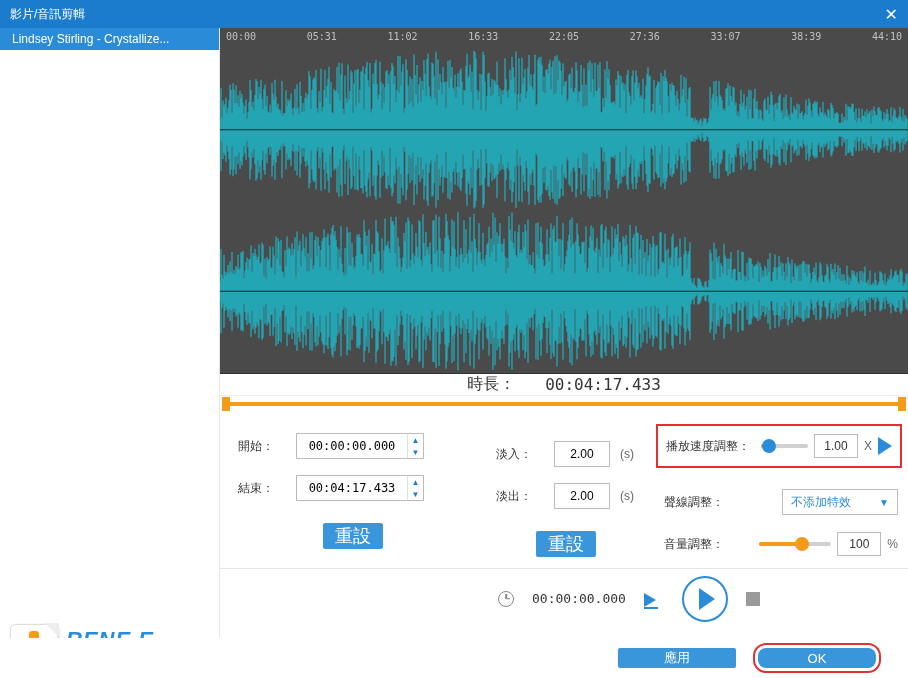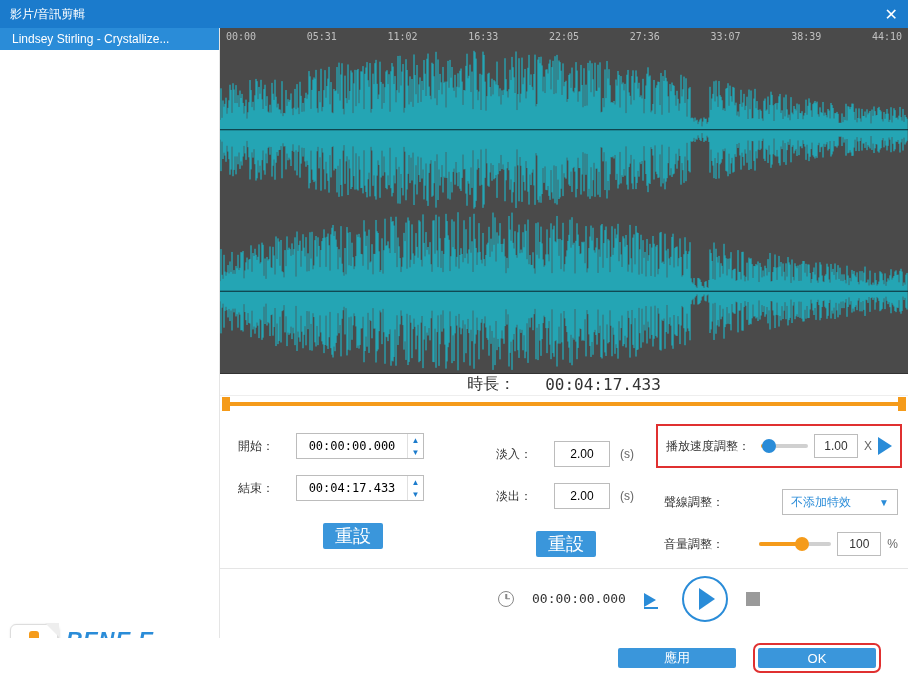--- a/index.html
+++ b/index.html
@@ -72,21 +72,21 @@
 .time-disp { font-family: monospace; font-size: 13px; color: #333; }
 .mark-btn { width: 20px; height: 16px; position: relative; cursor: pointer; }
 .mark-btn::before { content: ""; position: absolute; left: 0; top: 2px; border-left: 12px solid #2a8cd8; border-top: 7px solid transparent; border-bottom: 7px solid transparent; }
 .mark-btn::after { content: ""; position: absolute; left: 0; bottom: -2px; width: 14px; height: 2px; background: #2a8cd8; }
 .big-play { width: 46px; height: 46px; border: 2px solid #2a8cd8; border-radius: 50%; display: flex; align-items: center; justify-content: center; cursor: pointer; }
 .big-play .tri { width: 0; height: 0; border-left: 16px solid #2a8cd8; border-top: 11px solid transparent; border-bottom: 11px solid transparent; margin-left: 4px; }
 .stop-btn { width: 14px; height: 14px; background: #9a9a9a; cursor: pointer; }
 
 .footer { position: absolute; bottom: 0; left: 0; right: 0; height: 40px; display: flex; align-items: center; justify-content: flex-end; gap: 22px; padding: 0 32px; background: #fff; }
 .footer .btn { width: 118px; height: 20px; background: #3a96db; color: #fff; border: none; font-size: 13px; cursor: pointer; border-radius: 2px; }
-.footer .btn.ok-hl { outline: 2px solid #e03030; outline-offset: 3px; }
+.footer .btn.ok-hl { outline: 2px solid #e03030; outline-offset: 3px; border-radius: 8px; }
 
 .logo { position: absolute; left: 10px; bottom: 6px; display: flex; align-items: center; gap: 8px; }
 .logo-badge { width: 48px; height: 48px; background: #fff; border: 1px solid #ddd; border-radius: 6px; box-shadow: 1px 1px 3px rgba(0,0,0,.2); position: relative; display:flex; align-items:center; justify-content:center; }
 .logo-cross { width: 34px; height: 34px; position: relative; }
 .logo-cross::before, .logo-cross::after { content: ""; position: absolute; background: #f59b1a; border-radius: 3px; }
 .logo-cross::before { left: 12px; top: 0; width: 10px; height: 34px; }
 .logo-cross::after { left: 0; top: 12px; width: 34px; height: 10px; }
 .logo-fold { position:absolute; right:-2px; top:-2px; width:0;height:0; border-top:14px solid #eee; border-left:14px solid transparent; }
 .logo-text { display: flex; flex-direction: column; line-height: 1; }
 .logo-text .l1 { font-size: 22px; font-weight: bold; font-style: italic; color: #2a8cd8; letter-spacing: 1px; }

